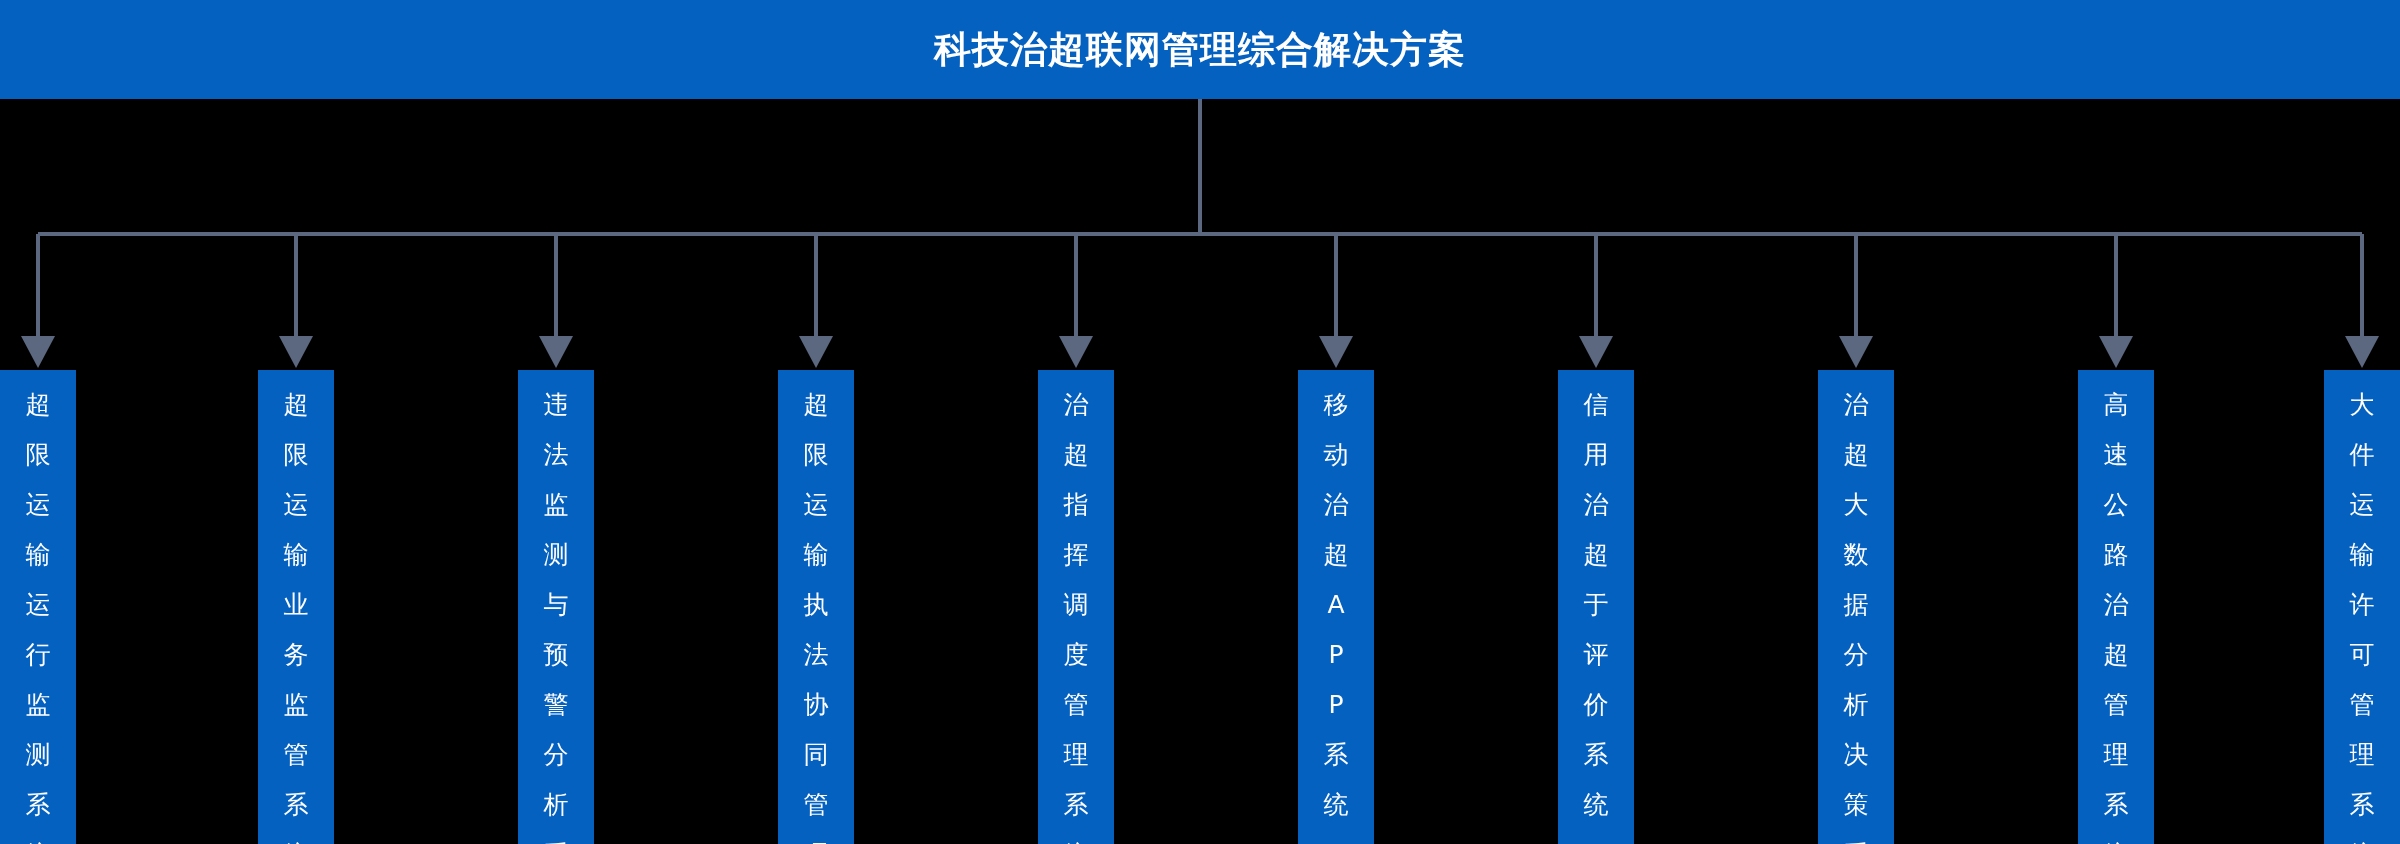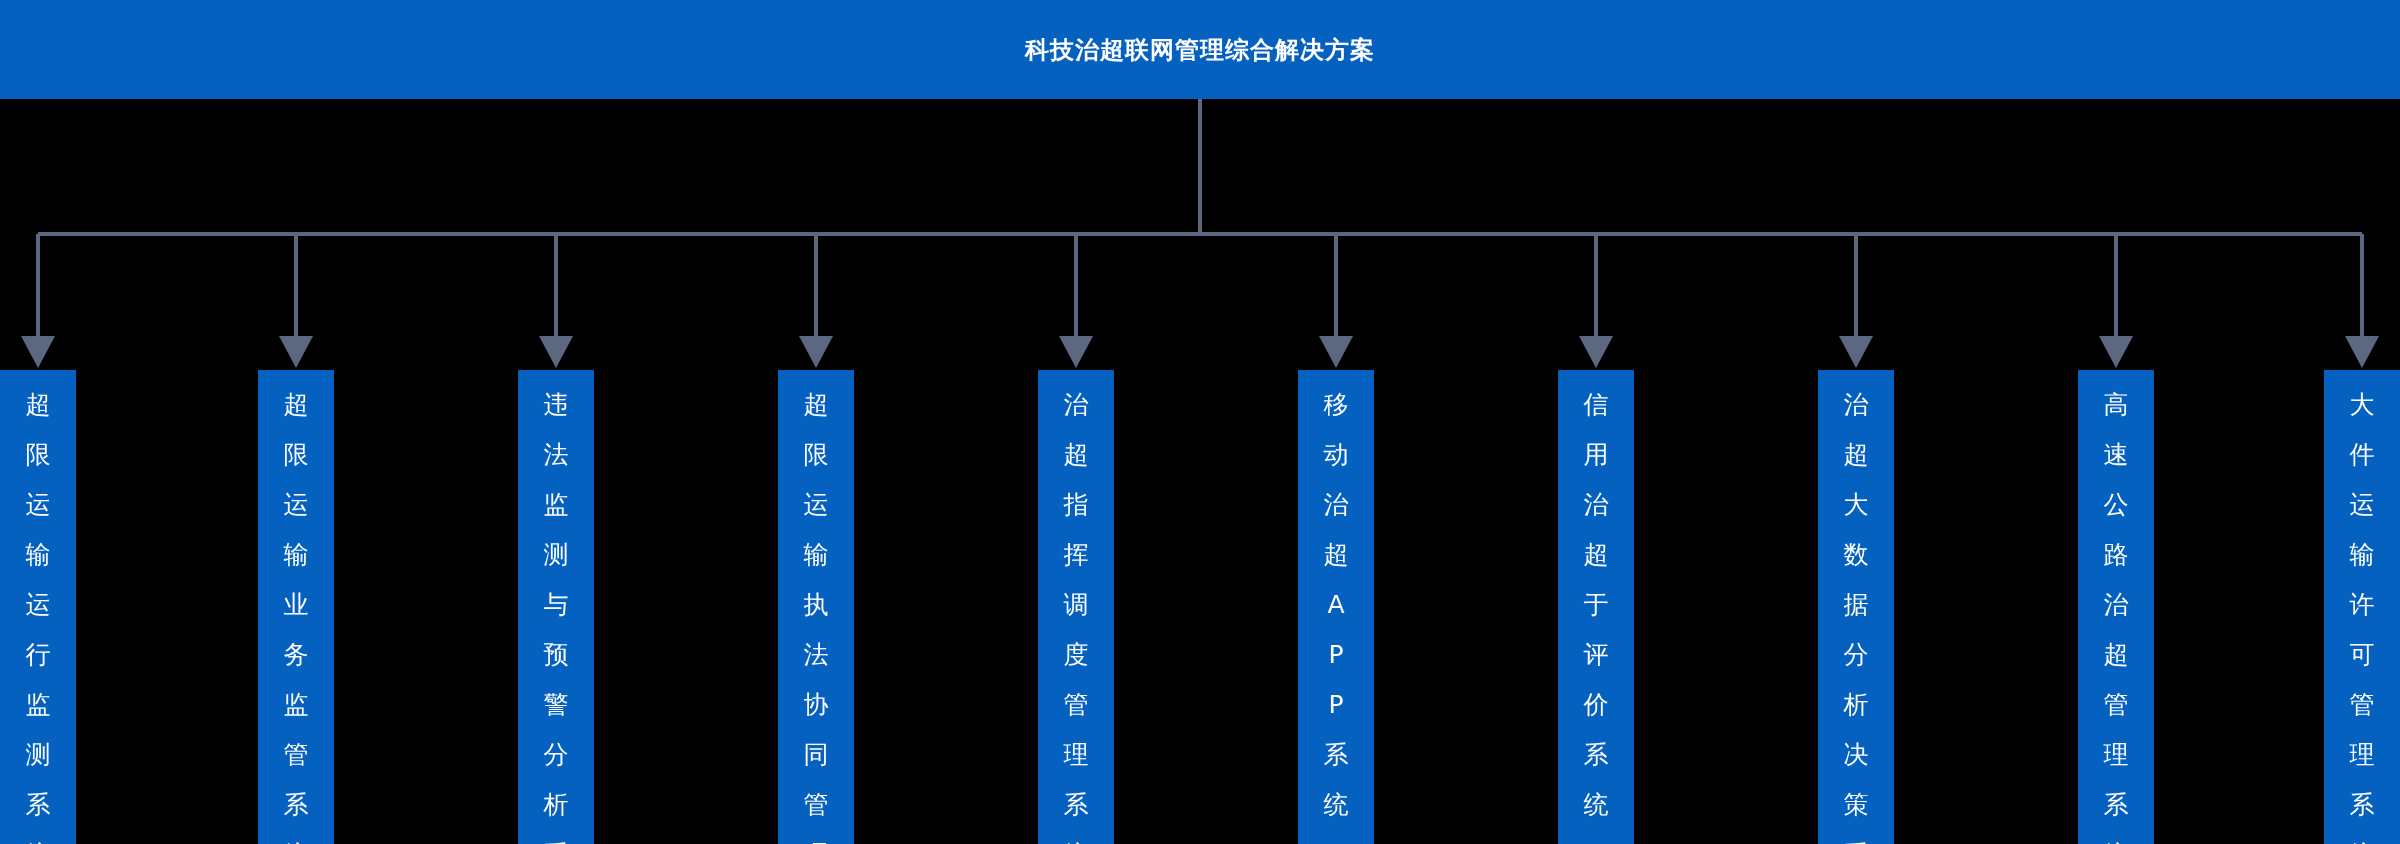--- a/index.html
+++ b/index.html
@@ -30,21 +30,21 @@
     width: 2400px;
     height: 99px;
     background: #0561c0;
     display: flex;
     align-items: center;
     justify-content: center;
     box-sizing: border-box;
   }
   .title-text {
     color: #ffffff;
-    font-size: 24px;
+    font-size: 37px;
     font-weight: bold;
     letter-spacing: 1px;
     line-height: 1;
     white-space: nowrap;
   }
 
   
   #connectors {
     position: absolute;
     left: 0;

